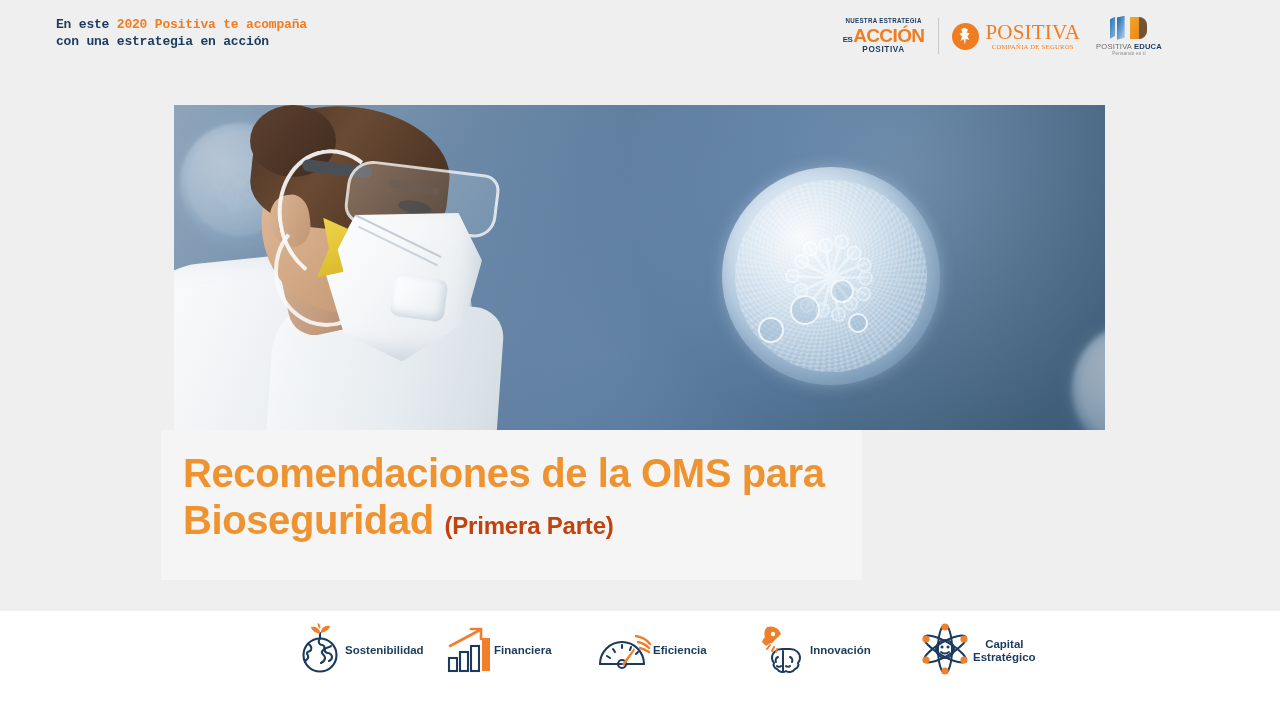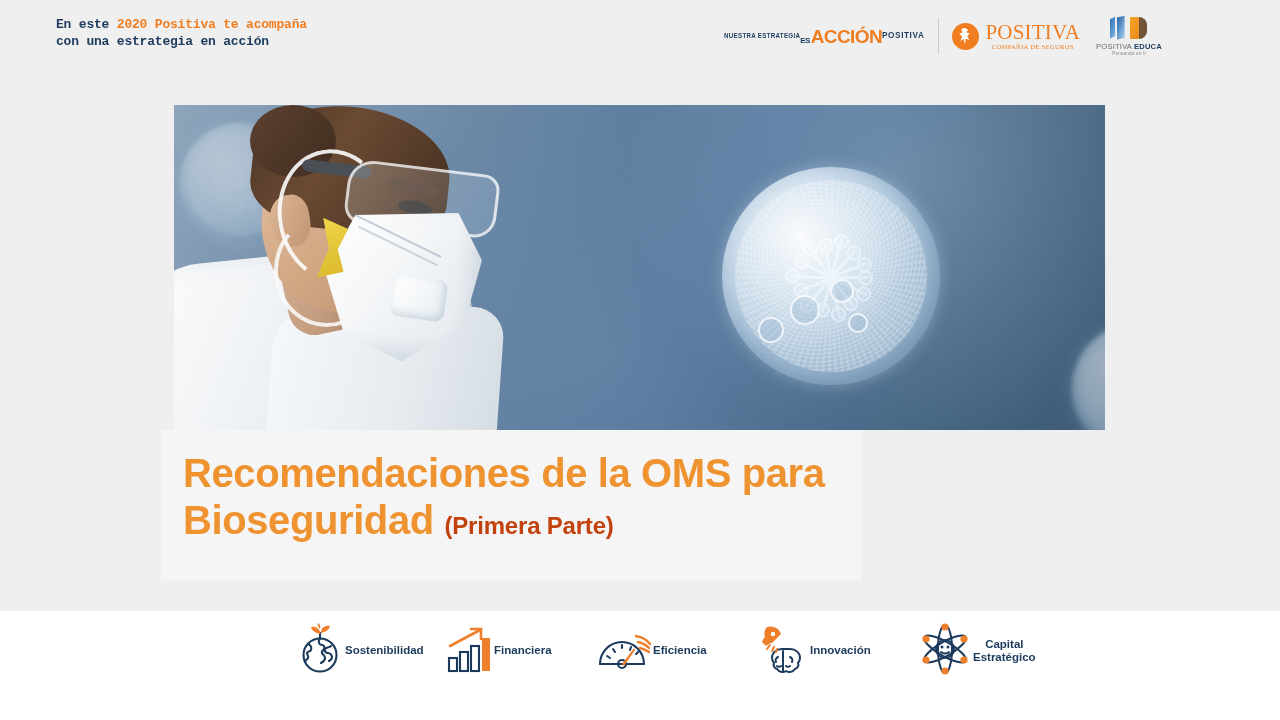--- a/index.html
+++ b/index.html
@@ -28,21 +28,21 @@
     font-size:13px;font-weight:bold;line-height:1.28;
     color:#1b3a5c;letter-spacing:-0.2px;white-space:nowrap;font-family:Liberation Mono, monospace;
   }
   .header-title .accent{color:#f07d20;}
   
   .logos{
     position:absolute;right:118px;top:12px;
     display:flex;align-items:center;gap:0px;height:48px;
   }
   .logo-accion{
-    display:flex;align-items:center;
+    display:flex;flex-direction:column;align-items:center;
     line-height:1;padding-right:14px;
   }
   .logo-accion .l1{
     font-size:6.2px;font-weight:bold;color:#1b3a5c;
     letter-spacing:0.3px;transform:scaleY(1.1);
   }
   .logo-accion .l2{
     font-size:19px;font-weight:bold;color:#f07d20;
     letter-spacing:-0.6px;margin-top:1px;
     display:flex;align-items:baseline;

